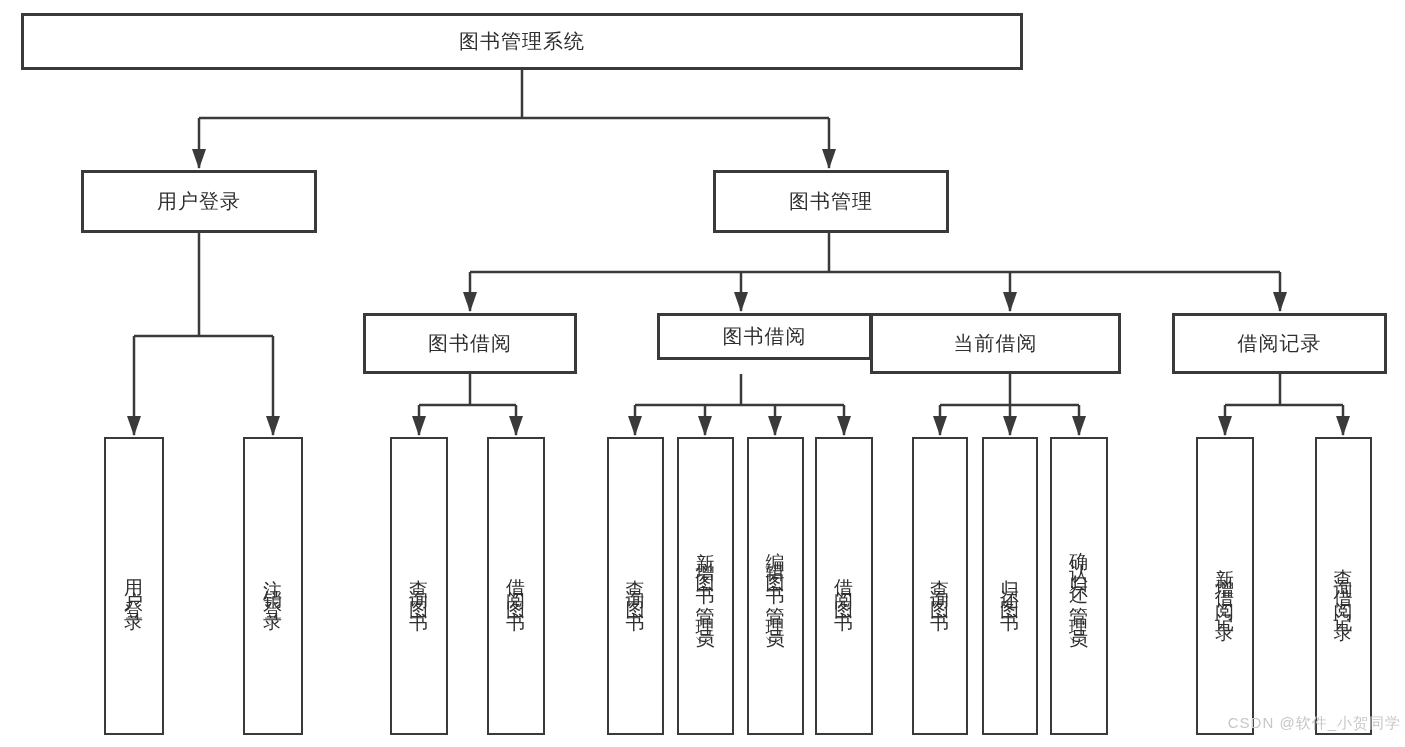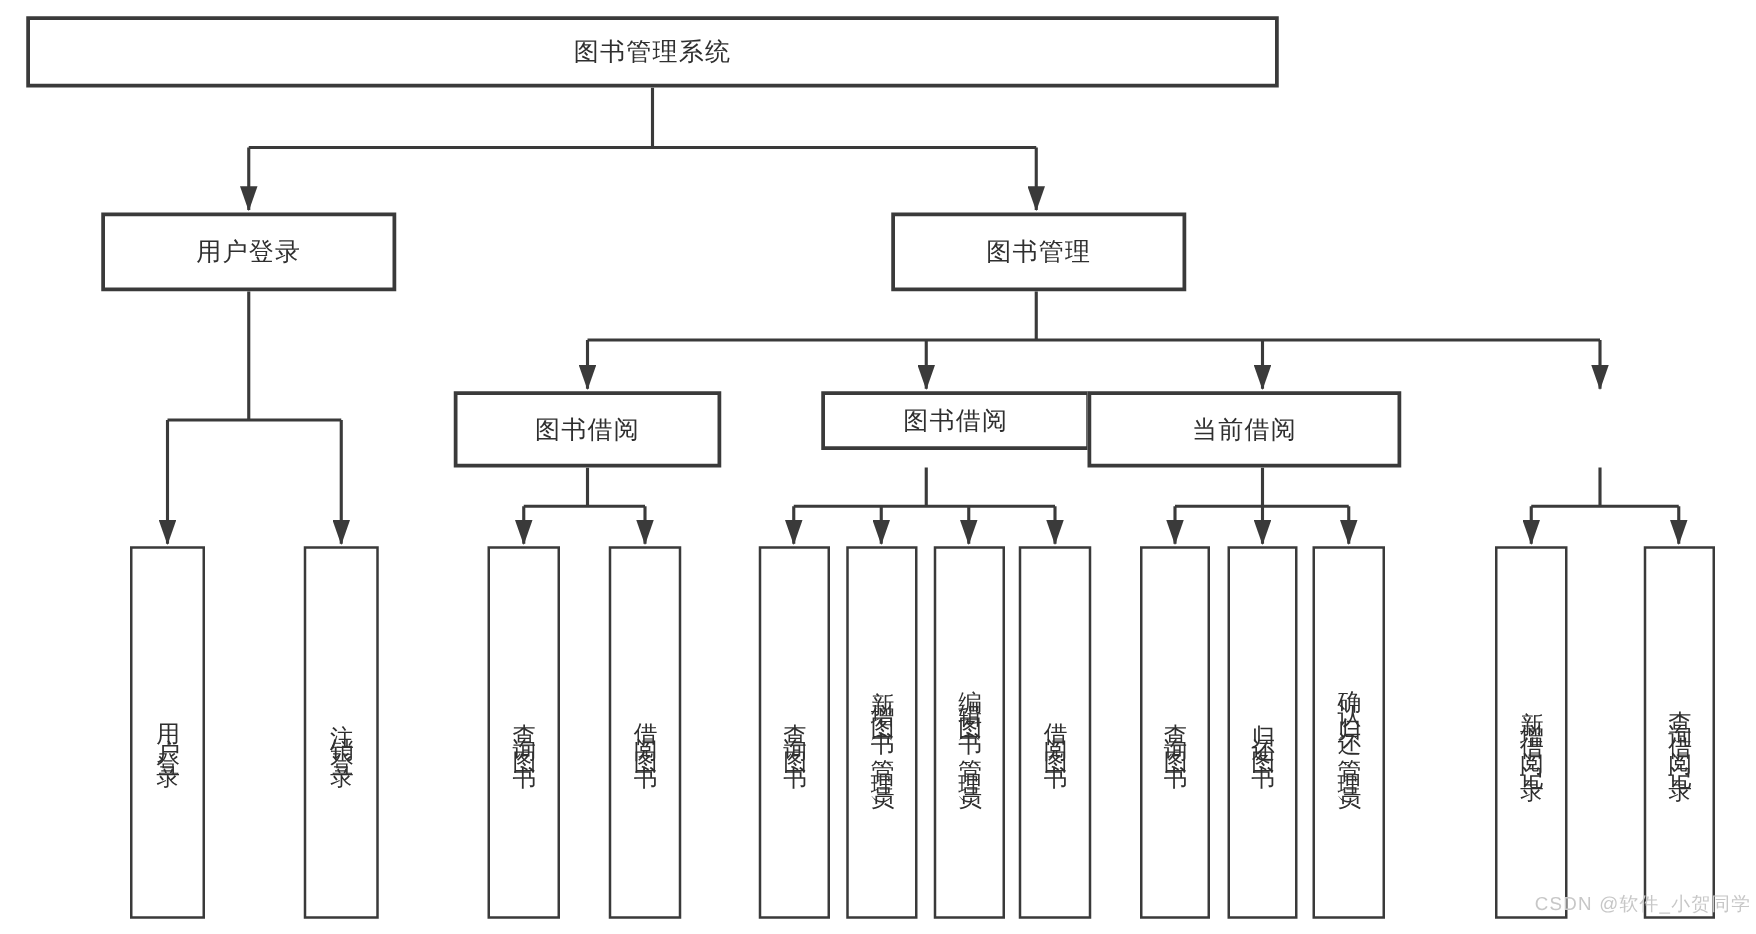--- a/index.html
+++ b/index.html
@@ -116,20 +116,23 @@
 
   <div class="node h" style="left:363px;top:313px;width:214px;height:61px">
     <span>图书借阅</span>
   </div>
   <div class="node h" style="left:657px;top:313px;width:215px;height:47px">
     <span>图书借阅</span>
   </div>
   <div class="node h" style="left:870px;top:313px;width:251px;height:61px">
     <span>当前借阅</span>
   </div>
+  <div class="node h" style="left:1172px;top:313px;width:215px;height:61px">
+    <span>借阅记录</span>
+  </div>
 
   <div class="node v" style="left:104px;top:437px;width:60px;height:298px">
     <span>用户登录</span>
   </div>
   <div class="node v" style="left:243px;top:437px;width:60px;height:298px">
     <span>注销登录</span>
   </div>
 
   <div class="node v" style="left:390px;top:437px;width:58px;height:298px">
     <span>查询图书</span>

